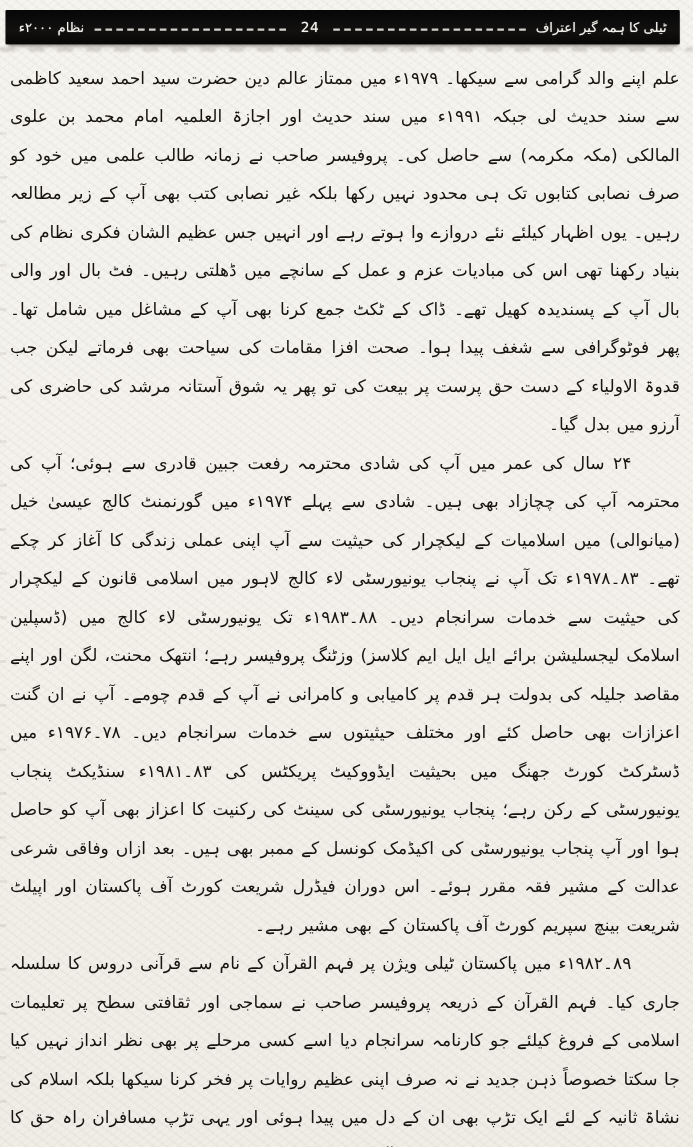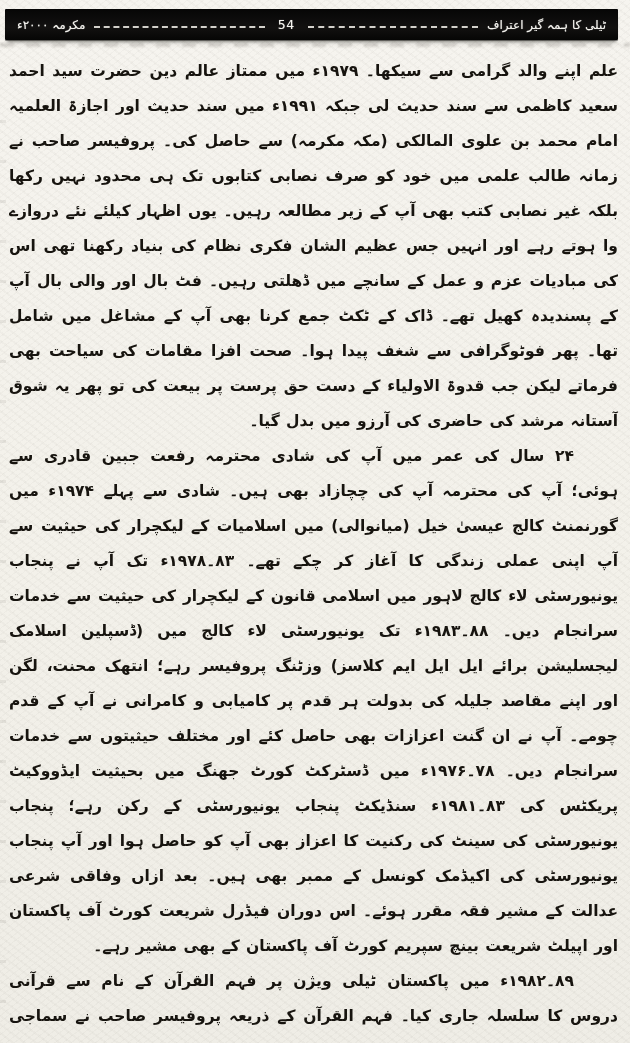--- a/index.html
+++ b/index.html
@@ -45,40 +45,40 @@
   
   .text-block{
     position:absolute;top:54px;right:12px;left:9px;bottom:0;
     direction:rtl;
     text-align:justify;
     font-size:15.5px;
     line-height:35px;
     word-spacing:1px;
     overflow:hidden;
   }
-  .text-block p{margin:0;padding:0;text-align:justify;font-weight:bold;}
+  .text-block p{margin:0;padding:0;text-align:justify;}
   .text-block p.indent{text-indent:44px;}
   
   .edge-noise{
     position:absolute;top:120px;bottom:40px;left:0;width:6px;
     background:repeating-linear-gradient(180deg, rgba(70,65,58,0.25) 0 3px, transparent 3px 40px);
     opacity:0.35;filter:blur(0.5px);
   }
 </style>
 </head>
 <body>
 
 <div class="page">
 
   <div class="header-bar">
     <span class="htext">ٹیلی کا ہمہ گیر اعتراف</span>
     <span class="dash-fill"></span>
-    <span class="htext pageno">54</span>
+    <span class="htext pageno">24</span>
     <span class="dash-fill"></span>
-    <span class="htext">مکرمہ ۲۰۰۰ء</span>
+    <span class="htext">نظام ۲۰۰۰ء</span>
   </div>
 
   <div class="smudge"></div>
   <div class="edge-noise"></div>
 
   <div class="text-block">
     <p>علم اپنے والد گرامی سے سیکھا۔ ۱۹۷۹ء میں ممتاز عالم دین حضرت سید احمد سعید کاظمی سے سند حدیث لی جبکہ ۱۹۹۱ء میں سند حدیث اور اجازۃ العلمیہ امام محمد بن علوی المالکی (مکہ مکرمہ) سے حاصل کی۔ پروفیسر صاحب نے زمانہ طالب علمی میں خود کو صرف نصابی کتابوں تک ہی محدود نہیں رکھا بلکہ غیر نصابی کتب بھی آپ کے زیر مطالعہ رہیں۔ یوں اظہار کیلئے نئے دروازے وا ہوتے رہے اور انہیں جس عظیم الشان فکری نظام کی بنیاد رکھنا تھی اس کی مبادیات عزم و عمل کے سانچے میں ڈھلتی رہیں۔ فٹ بال اور والی بال آپ کے پسندیدہ کھیل تھے۔ ڈاک کے ٹکٹ جمع کرنا بھی آپ کے مشاغل میں شامل تھا۔ پھر فوٹوگرافی سے شغف پیدا ہوا۔ صحت افزا مقامات کی سیاحت بھی فرماتے لیکن جب قدوۃ الاولیاء کے دست حق پرست پر بیعت کی تو پھر یہ شوق آستانہ مرشد کی حاضری کی آرزو میں بدل گیا۔</p>
     <p class="indent">۲۴ سال کی عمر میں آپ کی شادی محترمہ رفعت جبین قادری سے ہوئی؛ آپ کی محترمہ آپ کی چچازاد بھی ہیں۔ شادی سے پہلے ۱۹۷۴ء میں گورنمنٹ کالج عیسیٰ خیل (میانوالی) میں اسلامیات کے لیکچرار کی حیثیت سے آپ اپنی عملی زندگی کا آغاز کر چکے تھے۔ ۸۳۔۱۹۷۸ء تک آپ نے پنجاب یونیورسٹی لاء کالج لاہور میں اسلامی قانون کے لیکچرار کی حیثیت سے خدمات سرانجام دیں۔ ۸۸۔۱۹۸۳ء تک یونیورسٹی لاء کالج میں (ڈسپلین اسلامک لیجسلیشن برائے ایل ایل ایم کلاسز) وزٹنگ پروفیسر رہے؛ انتھک محنت، لگن اور اپنے مقاصد جلیلہ کی بدولت ہر قدم پر کامیابی و کامرانی نے آپ کے قدم چومے۔ آپ نے ان گنت اعزازات بھی حاصل کئے اور مختلف حیثیتوں سے خدمات سرانجام دیں۔ ۷۸۔۱۹۷۶ء میں ڈسٹرکٹ کورٹ جھنگ میں بحیثیت ایڈووکیٹ پریکٹس کی ۸۳۔۱۹۸۱ء سنڈیکٹ پنجاب یونیورسٹی کے رکن رہے؛ پنجاب یونیورسٹی کی سینٹ کی رکنیت کا اعزاز بھی آپ کو حاصل ہوا اور آپ پنجاب یونیورسٹی کی اکیڈمک کونسل کے ممبر بھی ہیں۔ بعد ازاں وفاقی شرعی عدالت کے مشیر فقہ مقرر ہوئے۔ اس دوران فیڈرل شریعت کورٹ آف پاکستان اور اپیلٹ شریعت بینچ سپریم کورٹ آف پاکستان کے بھی مشیر رہے۔</p>
     <p class="indent">۸۹۔۱۹۸۲ء میں پاکستان ٹیلی ویژن پر فہم القرآن کے نام سے قرآنی دروس کا سلسلہ جاری کیا۔ فہم القرآن کے ذریعہ پروفیسر صاحب نے سماجی اور ثقافتی سطح پر تعلیمات اسلامی کے فروغ کیلئے جو کارنامہ سرانجام دیا اسے کسی مرحلے پر بھی نظر انداز نہیں کیا جا سکتا خصوصاً ذہن جدید نے نہ صرف اپنی عظیم روایات پر فخر کرنا سیکھا بلکہ اسلام کی نشاۃ ثانیہ کے لئے ایک تڑپ بھی ان کے دل میں پیدا ہوئی اور یہی تڑپ مسافران راہ حق کا زاد سفر ٹھہری اور تحریک منہاج القرآن چار دانگ عالم میں سائنٹفک بنیادوں پر تعلیمات اسلامی کے فروغ کیلئے سرگرم عمل ہوئی۔ وفاقی شرعی عدالت میں گستاخ رسول کی سزا کے بارے میں آپ نے دلائل کے انبار لگا دیئے اور قرآن و سنت کی روشنی</p>
   </div>

